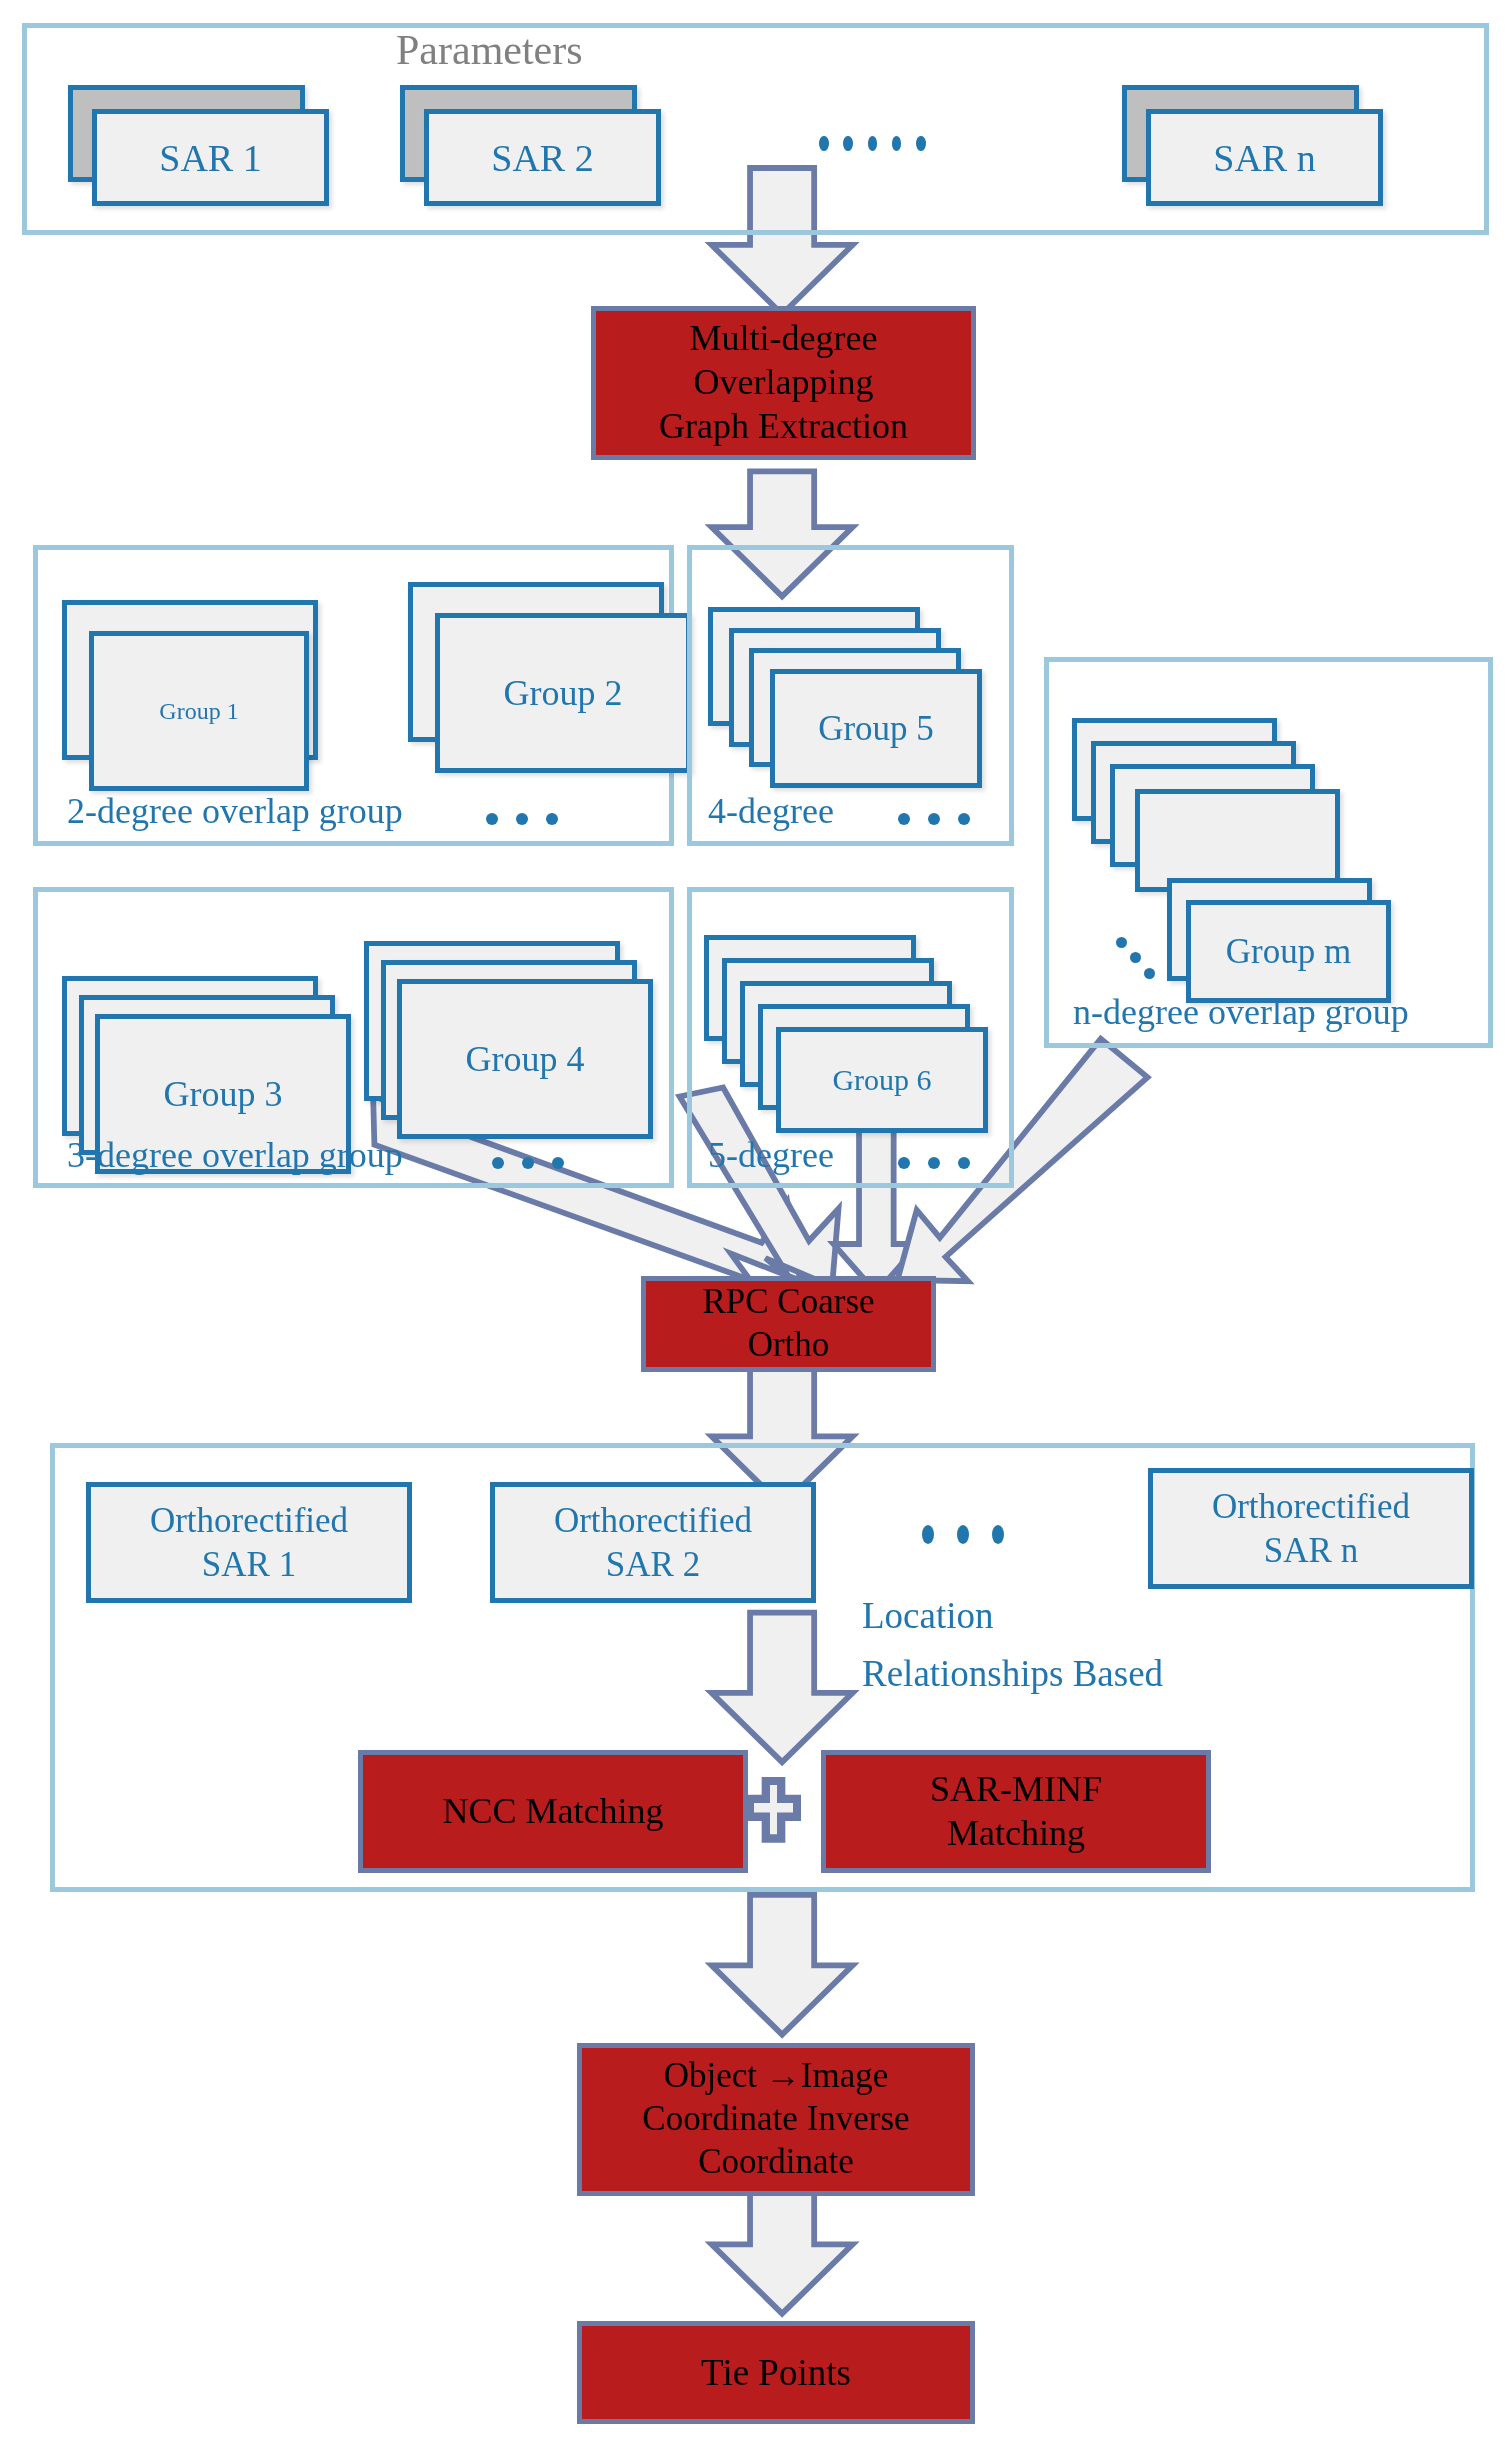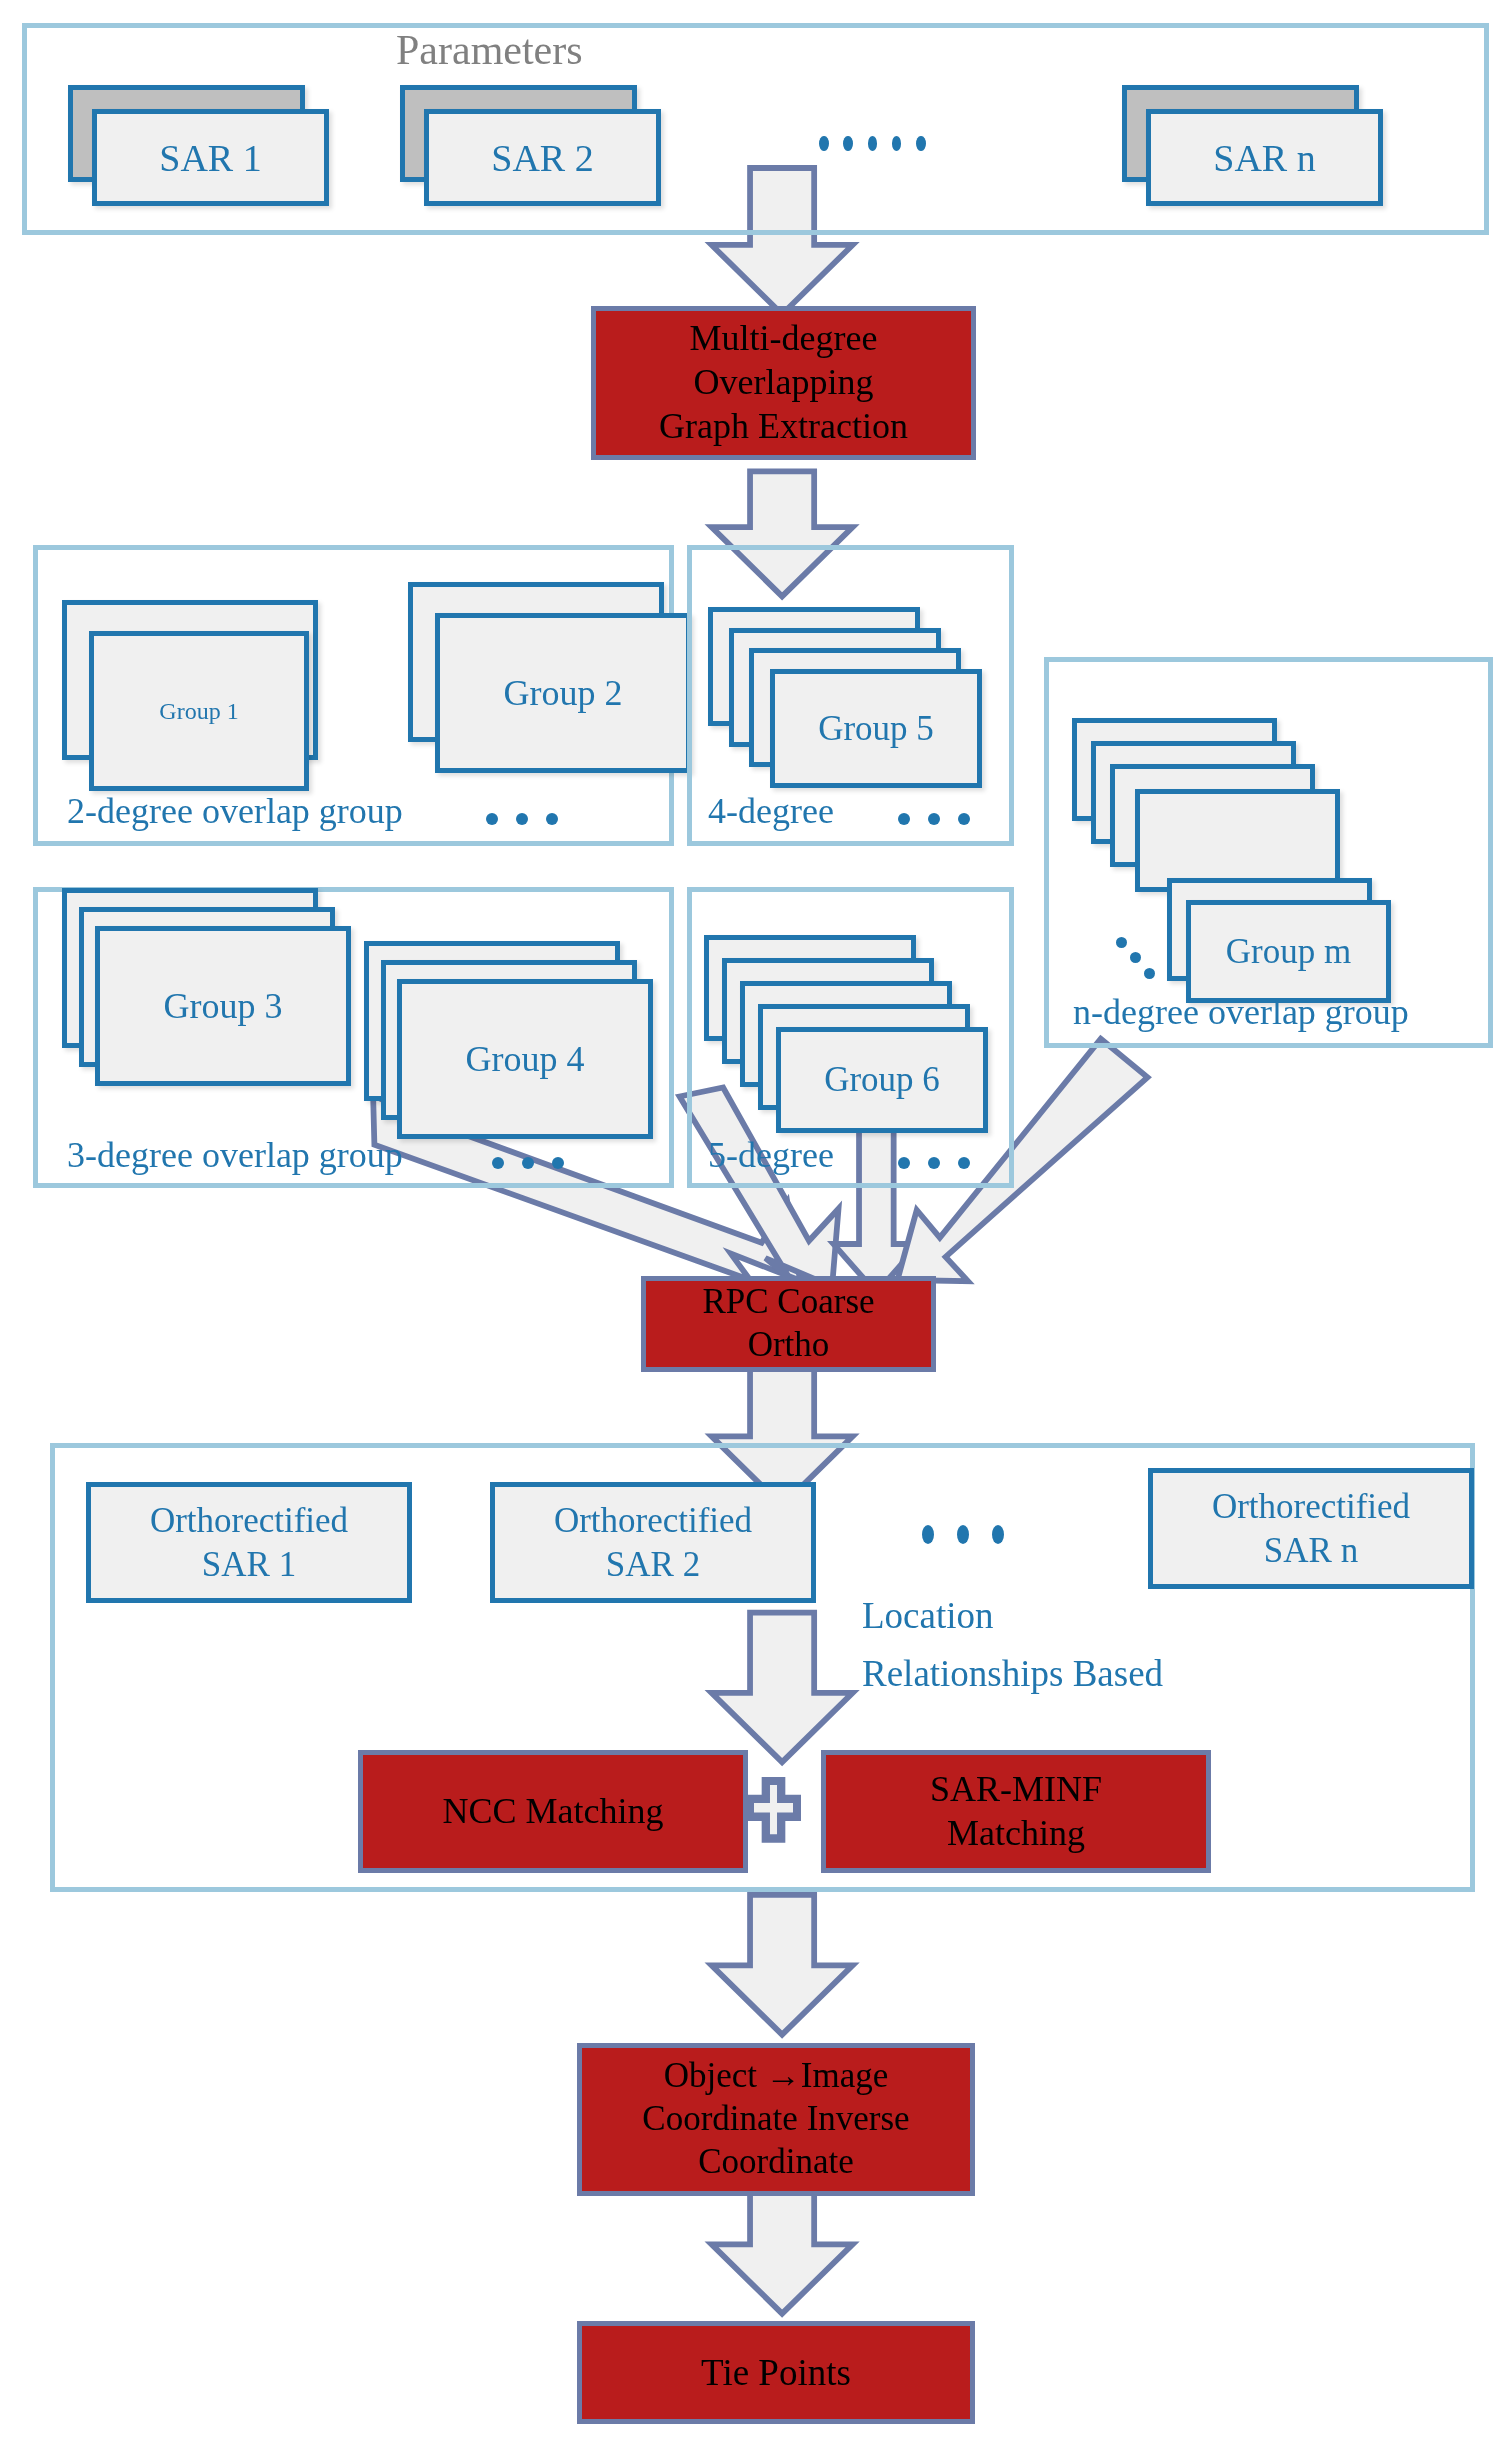--- a/index.html
+++ b/index.html
@@ -167,21 +167,21 @@
   <div class="lbl blue" style="left:708px; top:790px; font-size:36px;">4-degree</div>
 
   <div class="dots" style="left:898px; top:813px; gap:18px;">
     <i style="width:12px;height:12px"></i>
       <i style="width:12px;height:12px"></i>
       <i style="width:12px;height:12px"></i>
   </div>
 
   <div class="panel" style="left:33px; top:887px; width:641px; height:301px;"></div>
 
-  <div class="stack" style="left:62px; top:888px; width:325px; height:205px;">
+  <div class="stack" style="left:62px; top:976px; width:325px; height:205px;">
     <div class="layer" style="left:0; top:0; width:256px; height:160px;"></div>
     <div class="layer" style="left:16.7px; top:19px; width:256px; height:160px;"></div>
     <div class="layer top" style="left:33px; top:38px; width:256px; height:160px; font-size:36px;">Group 3</div>
   </div>
 
   <div class="stack" style="left:364px; top:941px; width:289px; height:205px;">
     <div class="layer" style="left:0; top:0; width:256px; height:160px;"></div>
     <div class="layer" style="left:16.7px; top:19px; width:256px; height:160px;"></div>
     <div class="layer top" style="left:33px; top:38px; width:256px; height:160px; font-size:36px;text-align:right;">Group 4</div>
   </div>
@@ -194,21 +194,21 @@
       <i style="width:12px;height:12px"></i>
   </div>
 
   <div class="panel" style="left:687px; top:887px; width:327px; height:301px;"></div>
 
   <div class="stack" style="left:704px; top:935px; width:289px; height:205px;">
     <div class="layer" style="left:0; top:0; width:212px; height:106px;"></div>
     <div class="layer" style="left:18px; top:23px; width:212px; height:106px;"></div>
     <div class="layer" style="left:36px; top:46px; width:212px; height:106px;"></div>
     <div class="layer" style="left:54px; top:69px; width:212px; height:106px;"></div>
-    <div class="layer top" style="left:72px; top:92px; width:212px; height:106px; font-size:35px;">Group 6</div>
+    <div class="layer top" style="left:72px; top:92px; width:212px; height:106px; font-size:30px;">Group 6</div>
   </div>
 
   <div class="lbl blue" style="left:708px; top:1134px; font-size:36px;">5-degree</div>
 
   <div class="dots" style="left:898px; top:1157px; gap:18px;">
     <i style="width:12px;height:12px"></i>
       <i style="width:12px;height:12px"></i>
       <i style="width:12px;height:12px"></i>
   </div>
 

